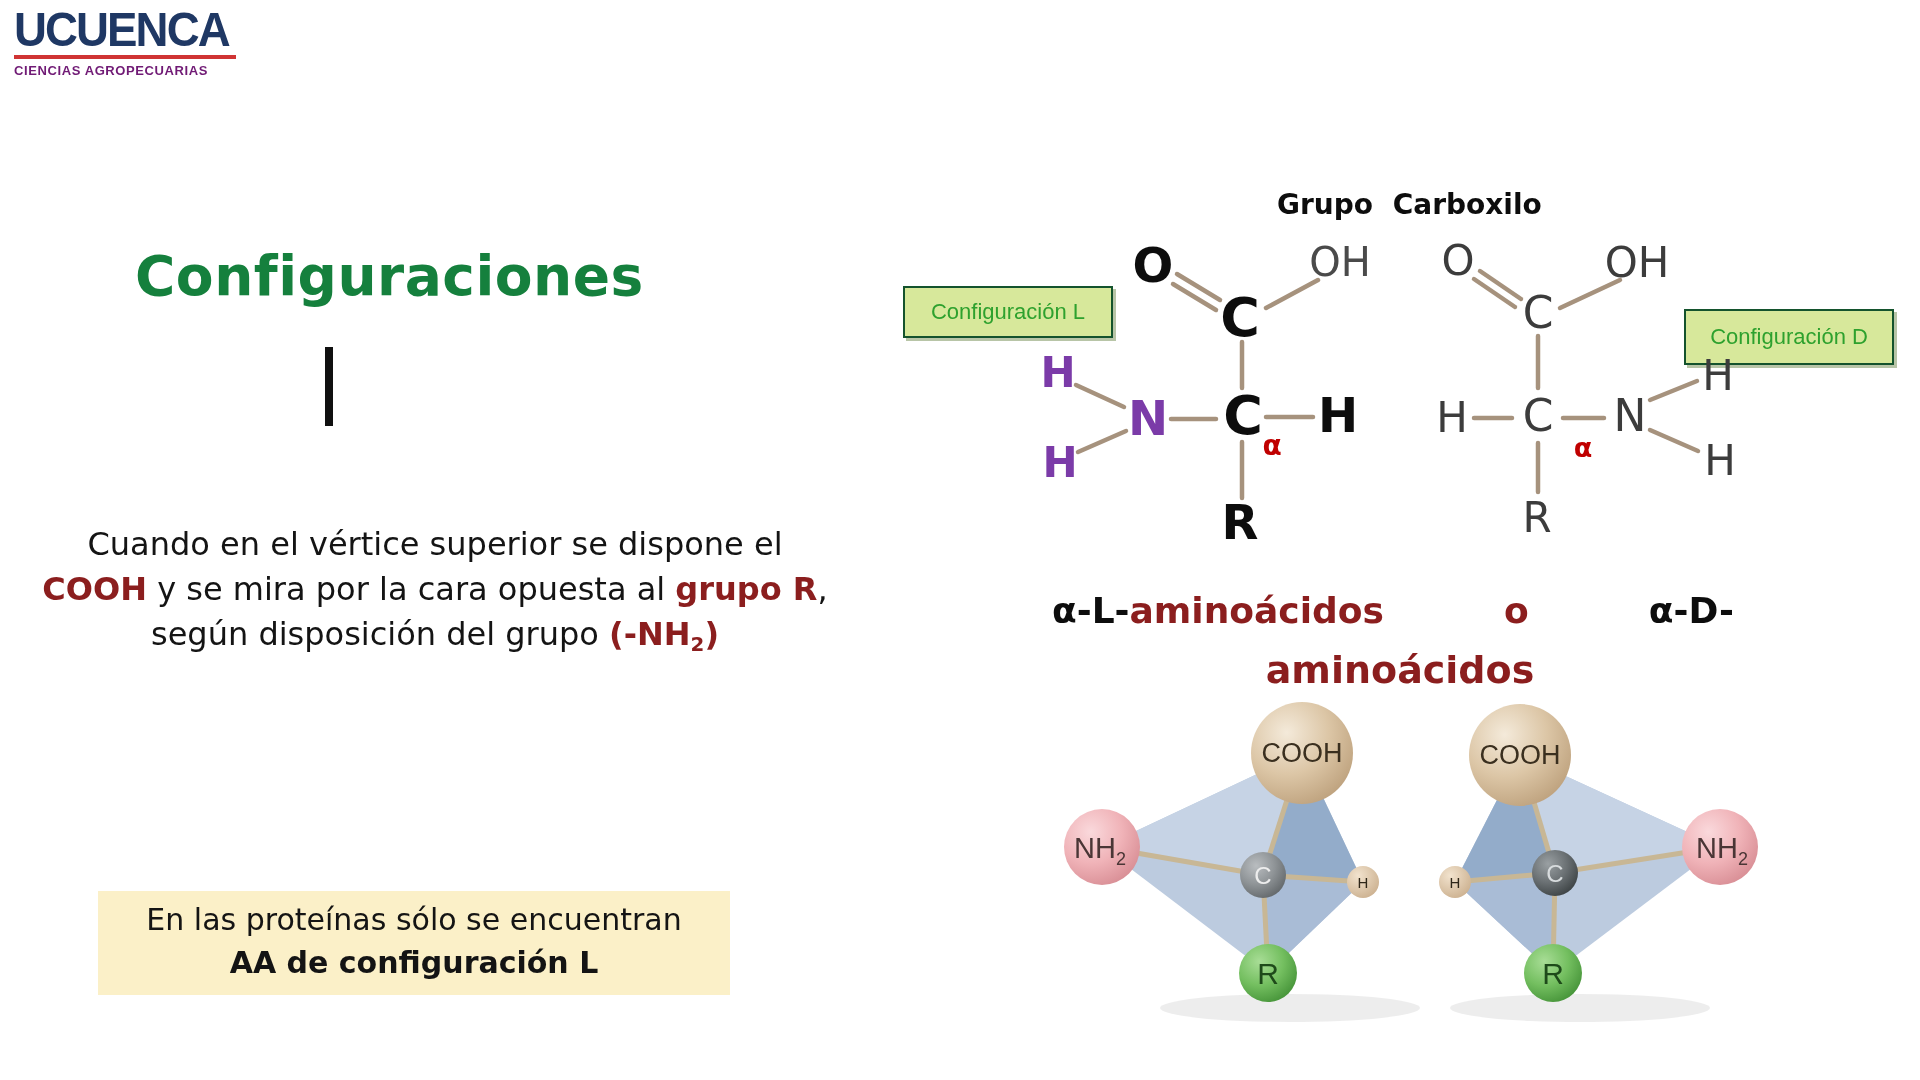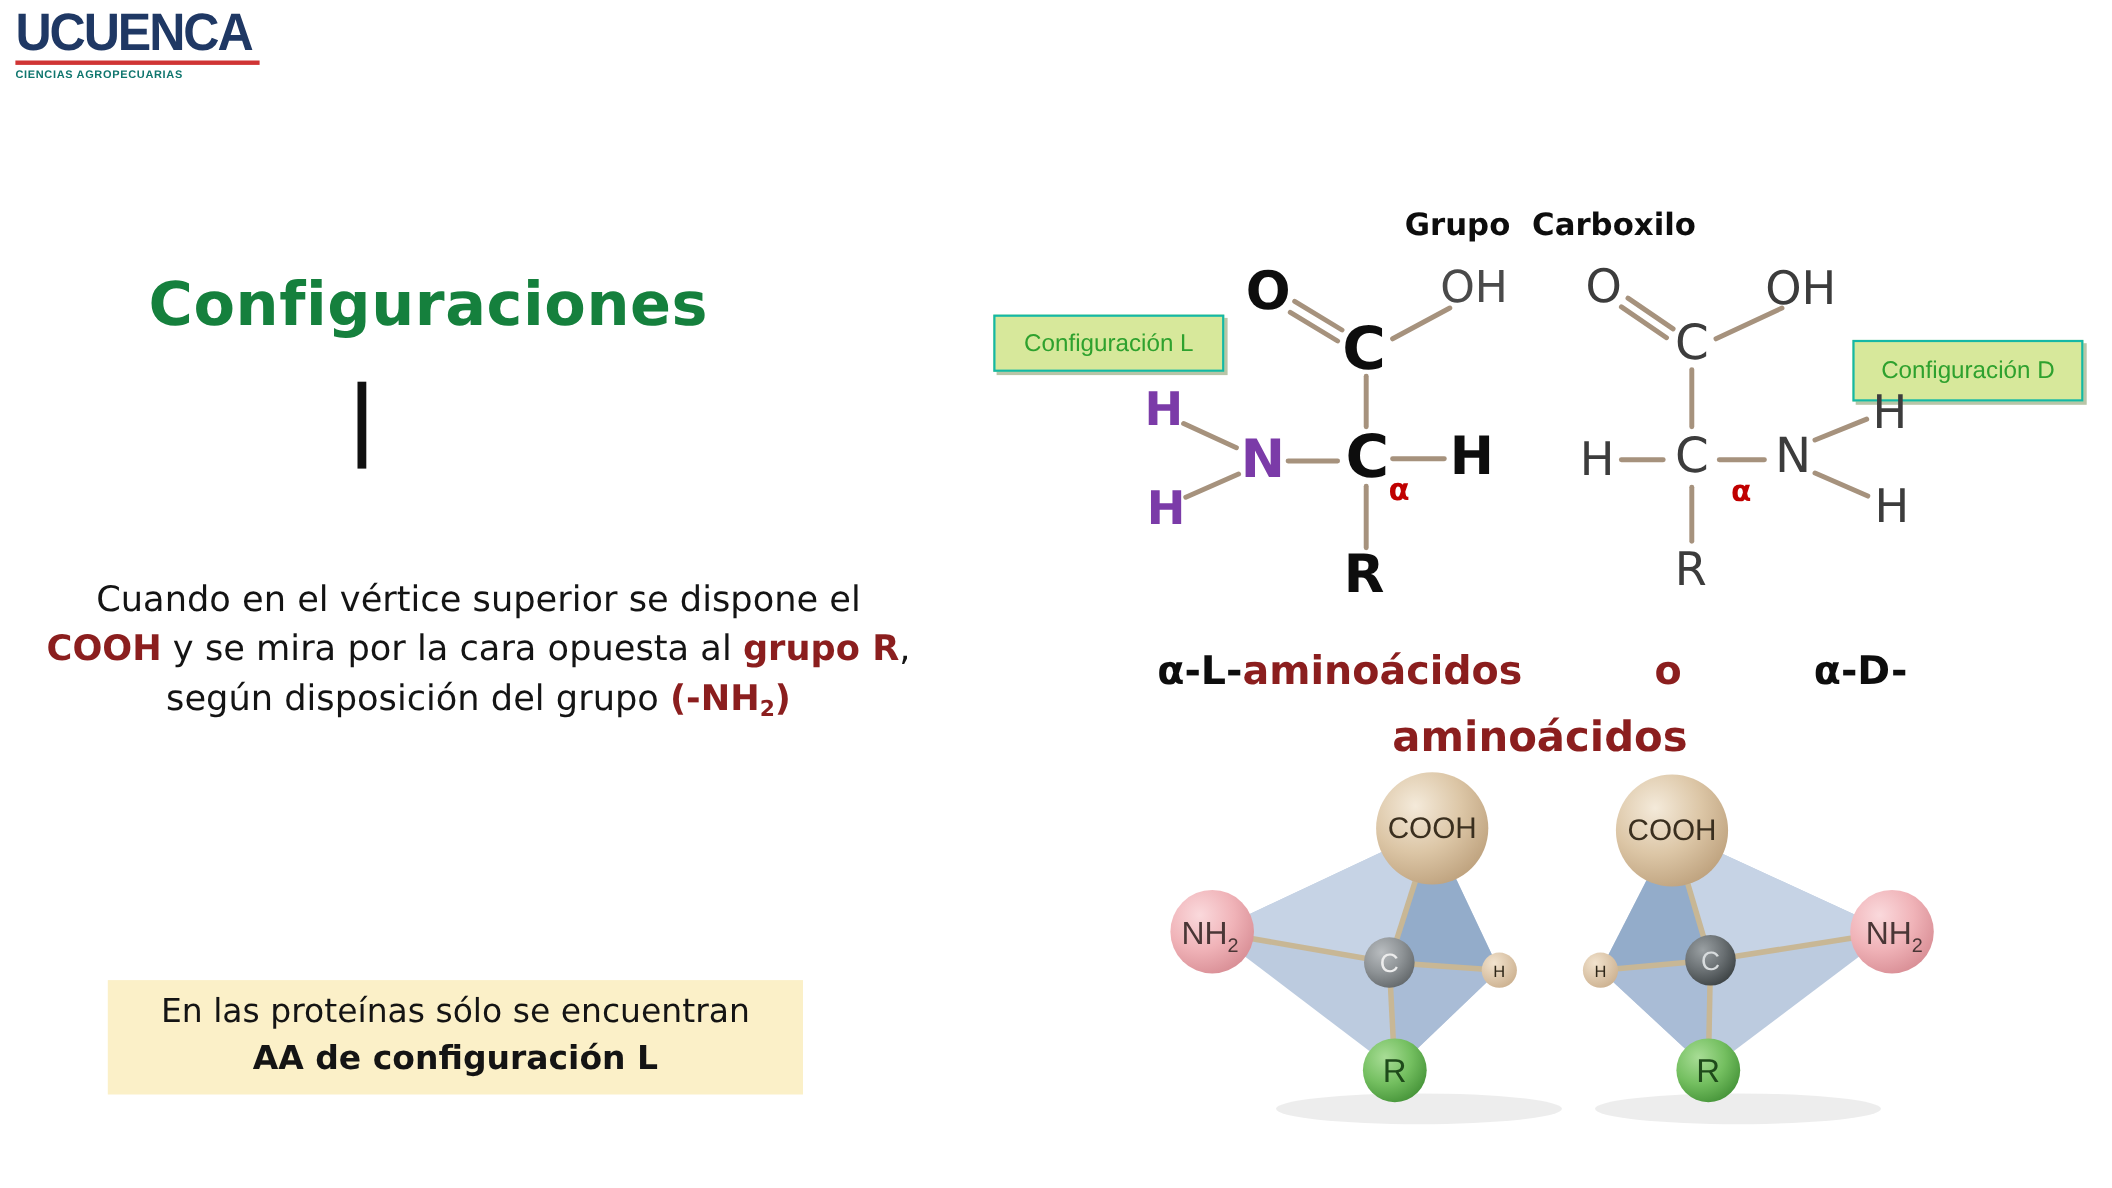--- a/index.html
+++ b/index.html
@@ -5,37 +5,37 @@
   * { margin:0; padding:0; box-sizing:border-box; }
   html,body { width:1920px; height:1080px; background:#ffffff; font-family:"DejaVu Sans",sans-serif; }
   .slide { position:relative; width:1920px; height:1080px; overflow:hidden; background:#fff; }
   .abs { position:absolute; }
 
   
   .logo { left:14px; top:6px; }
   .logo-title { font-family:"Liberation Sans",sans-serif; font-weight:bold; font-size:48px;
                 color:#1F3864; letter-spacing:-2px; line-height:1.0; transform:scaleX(.95); transform-origin:left; }
   .logo-rule { width:222px; height:4px; background:#D03434; margin-top:1px; }
-  .logo-sub { font-family:"Liberation Sans",sans-serif; font-weight:bold; font-size:10px;
-              color:#0f766e; letter-spacing:.6px; margin-top:4px; }
+  .logo-sub { font-family:"Liberation Sans",sans-serif; font-weight:bold; font-size:13px;
+              color:#701a75; letter-spacing:.6px; margin-top:4px; }
 
   
   .heading { left:135px; top:244px; font-size:55px; font-weight:bold; color:#15803d; letter-spacing:.5px; }
   .cursor-bar { left:325px; top:347px; width:8px; height:79px; background:#101010; }
   .paragraph { left:5px; top:522px; width:860px; text-align:center; font-size:32px;
                line-height:45px; color:#141414; }
   .dkred { color:#8B1E1E; font-weight:bold; }
   .sub { font-size:.62em; vertical-align:-.3em; }
   .note-box { left:98px; top:847px; width:632px; height:104px; background:#FBF0C8;
               text-align:center; font-size:30px; line-height:43px; color:#141414; padding-top:7px;margin-top:44px; }
   .note-line2 { font-weight:bold; }
 
   
   .group-label { left:1277px; top:188px; font-size:28px; font-weight:bold; color:#0d0d0d; word-spacing:10px; }
-  .config-box { background:#D7E89B; border:2px solid #14b8a6; box-shadow:3px 3px 0 rgba(125,150,95,.55);
+  .config-box { background:#D7E89B; border:2px solid #14532d; box-shadow:3px 3px 0 rgba(125,150,95,.55);
                 display:flex; align-items:center; justify-content:center;
                 font-family:"Liberation Sans",sans-serif; font-size:22px; color:#2EA12E; }
   .config-l { left:903px; top:286px; width:210px; height:52px; }
   .config-d { left:1684px; top:284px; width:210px; height:56px;margin-top:25px; }
 
   
   .struct { }
   .struct svg { position:absolute; left:0; top:0; }
   .atom { position:absolute; transform:translate(-50%,-50%); font-weight:bold; color:#0d0d0d; white-space:nowrap; }
   .purple { color:#7B3BA8; }

